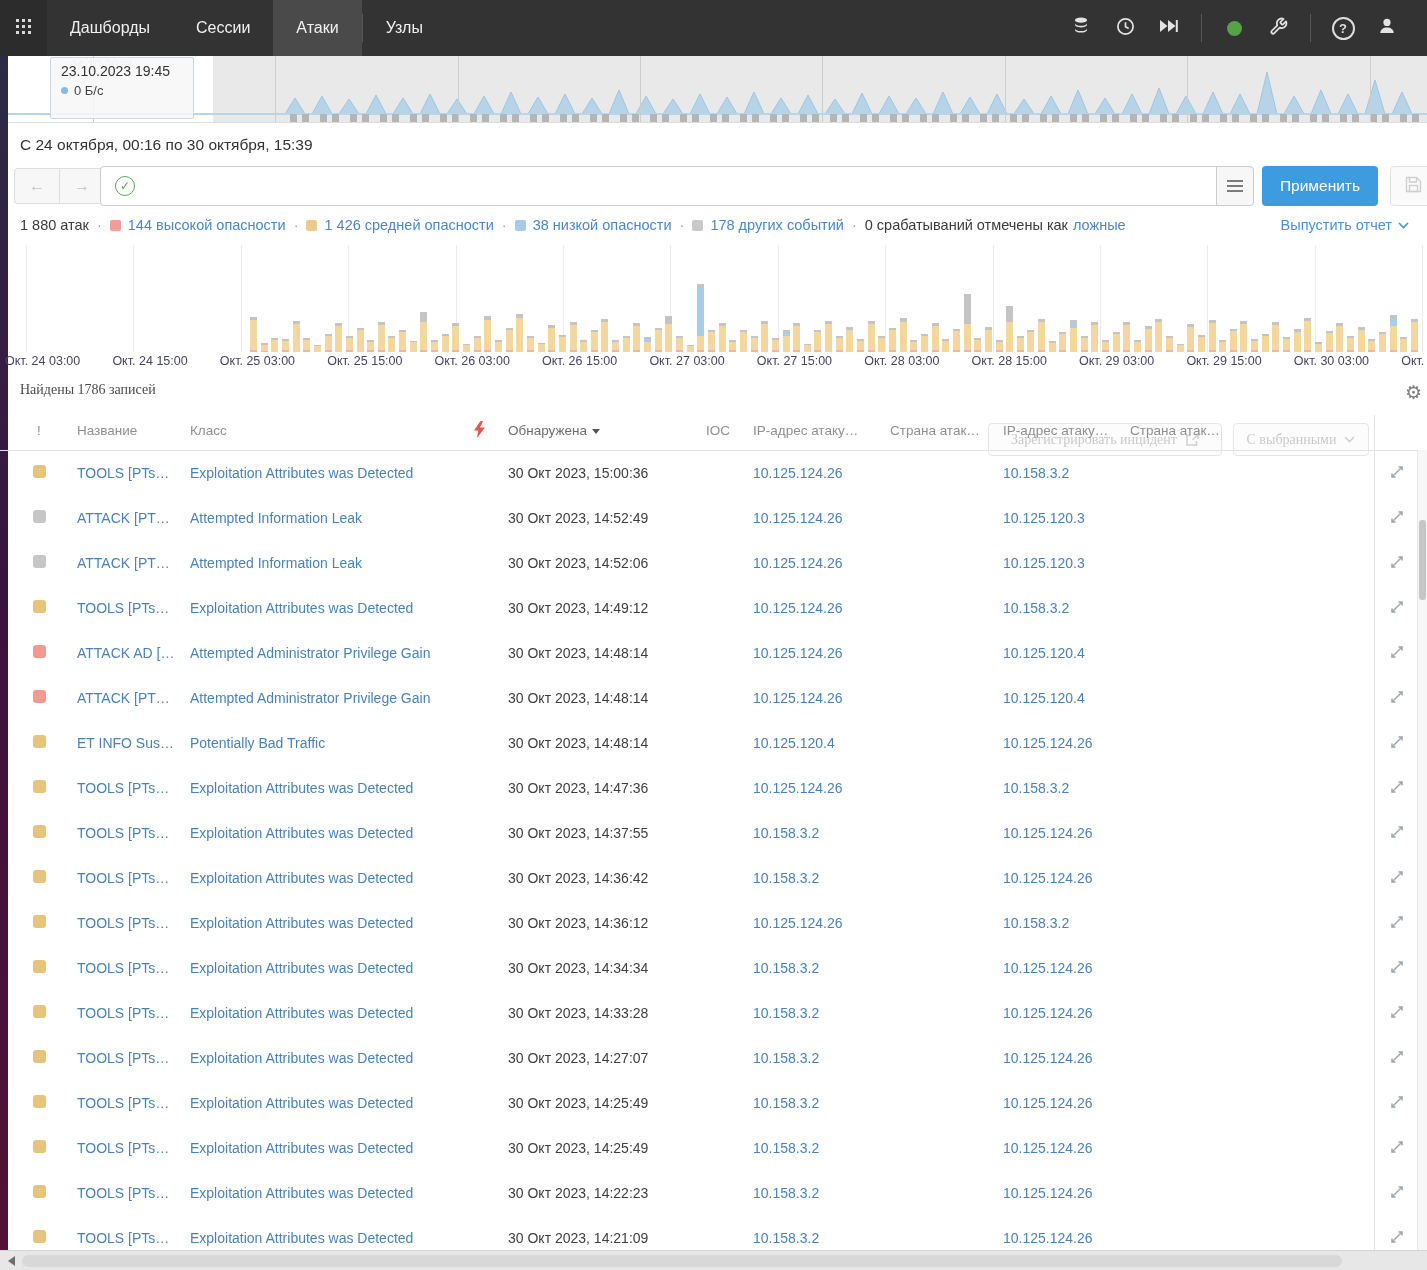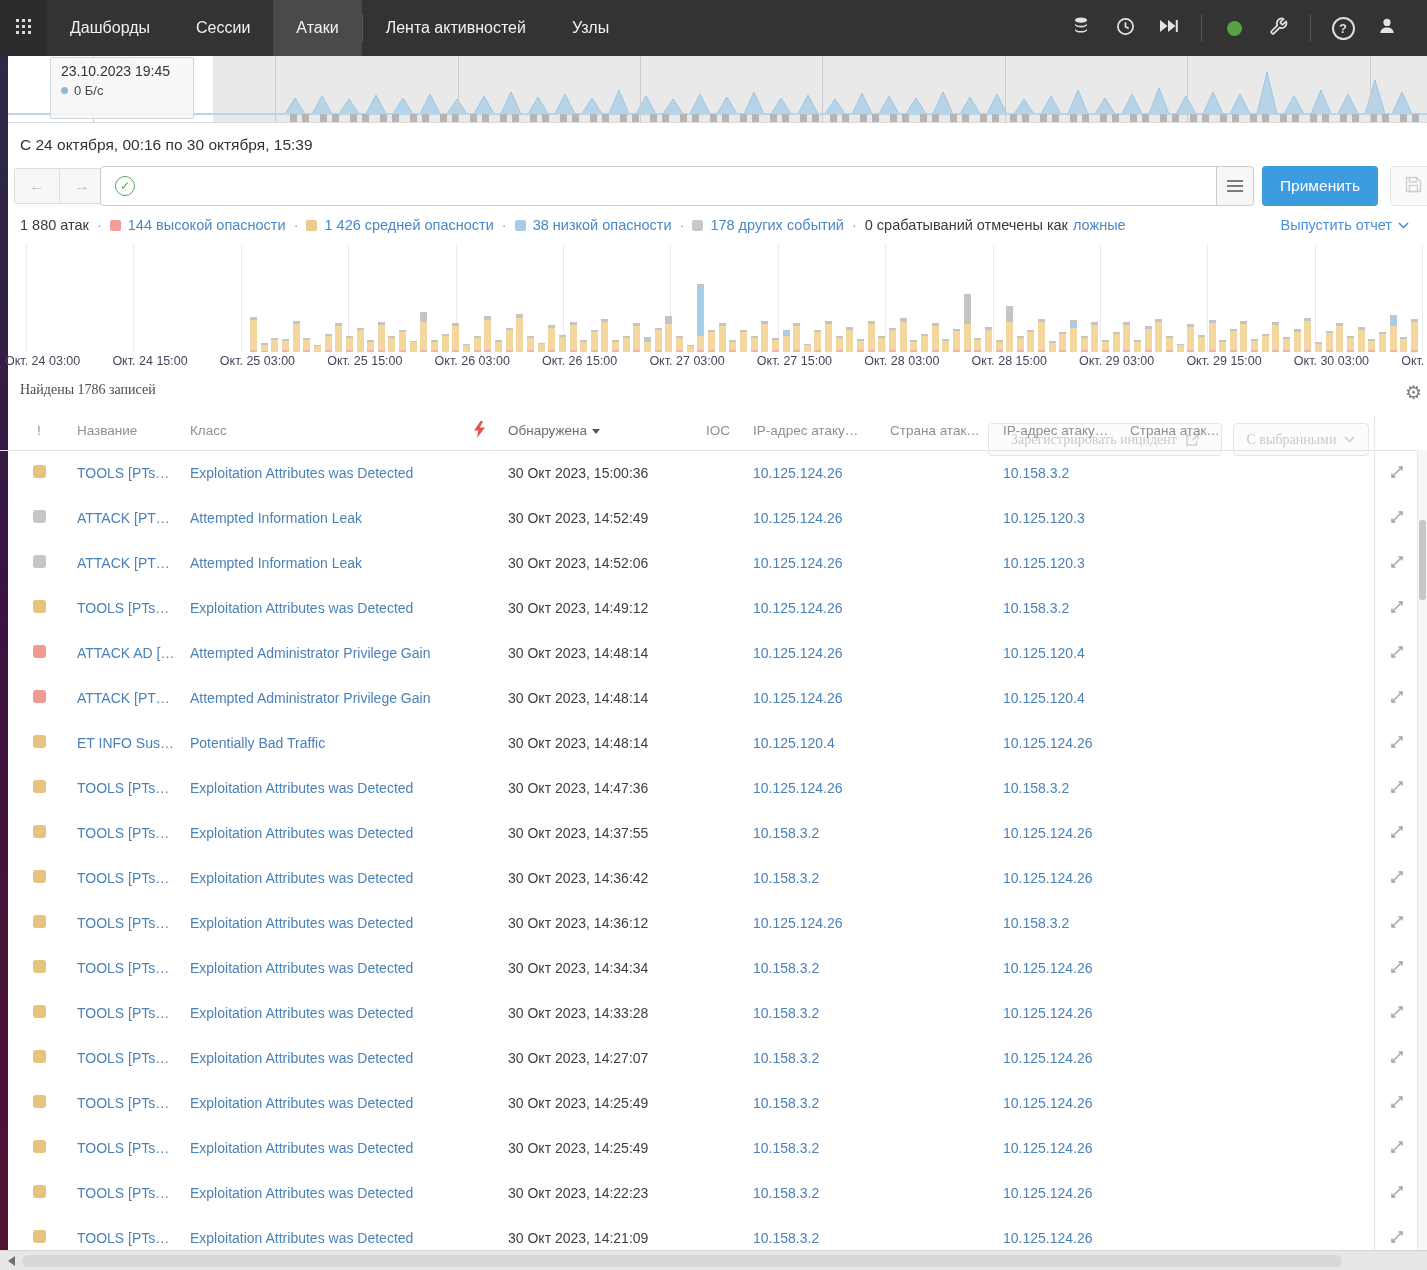--- a/index.html
+++ b/index.html
@@ -136,21 +136,20 @@
               <rect x="12" y="12" width="3" height="3"></rect>
         </g>
           </svg>
       </span>
     </div>
     <div class="nav-tabs">
       <div class="tab">Дашборды</div>
       <div class="tab">Сессии</div>
       <div class="tab active">Атаки</div>
       <div class="nav-div"></div>
-      <div class="tab">Лента активностей</div>
       <div class="tab">Узлы</div>
     </div>
     <div class="nav-right">
       <div class="nav-ic">
         <span>
           <svg width="18" height="18" viewBox="0 0 18 18" fill="#e3e3e3">
             <ellipse cx="9" cy="3.2" rx="6" ry="2.6"></ellipse>
             <path d="M3 6.2c0 1.4 2.7 2.6 6 2.6s6-1.2 6-2.6v1.6c0 1.4-2.7 2.6-6 2.6s-6-1.2-6-2.6z"></path>
             <path d="M3 11.4c0 1.4 2.7 2.6 6 2.6s6-1.2 6-2.6V13c0 1.4-2.7 2.6-6 2.6S3 14.4 3 13z"></path>
           </svg>

